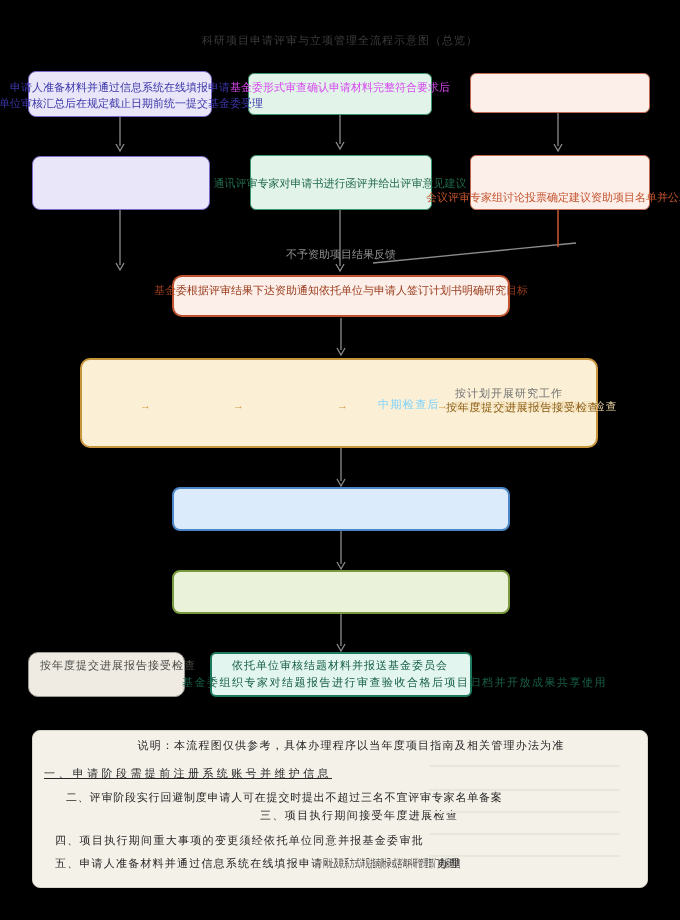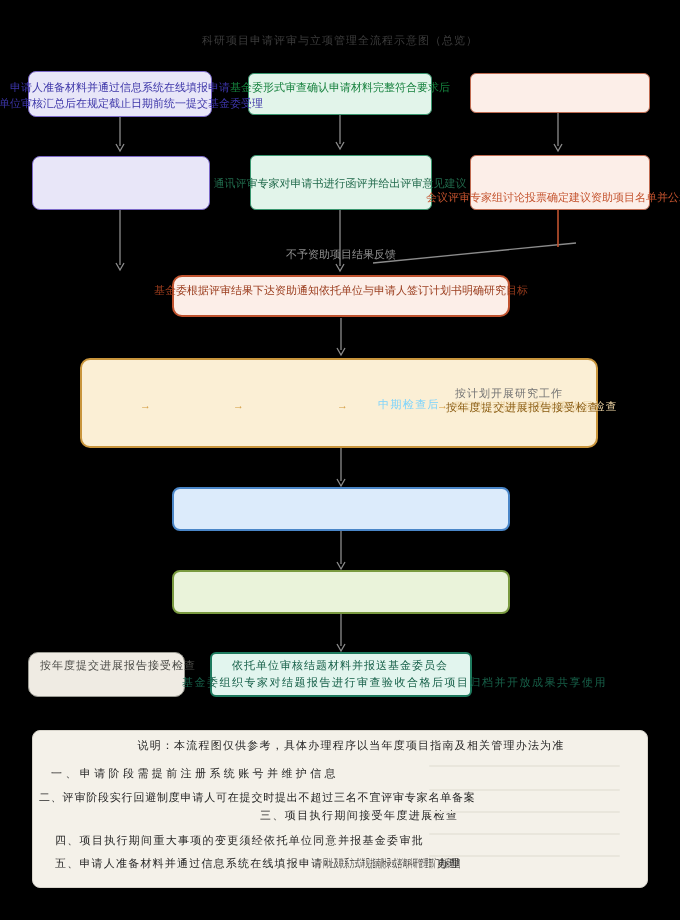--- a/index.html
+++ b/index.html
@@ -55,21 +55,21 @@
   </svg>
 
   <div class="t c" style="left:340px;top:32px;color:#3c3c3c;letter-spacing:1px;">科研项目申请评审与立项管理全流程示意图（总览）</div>
 
   <div class="node purple" style="left:28px;top:71px;width:184px;height:46px;"></div>
   <div class="node mint" style="left:248px;top:73px;width:184px;height:42px;"></div>
   <div class="node pink" style="left:470px;top:73px;width:180px;height:40px;"></div>
 
   <div class="t c" style="left:120px;top:79px;color:#3c35a8;">申请人准备材料并通过信息系统在线填报申请</div>
   <div class="t c" style="left:120px;top:95px;color:#3c35a8;">依托单位审核汇总后在规定截止日期前统一提交基金委受理</div>
-  <div class="t c" style="left:340px;top:79px;color:#15803d;">基金委形式审查确认申请材料完整符合要求后</div>
+  <div class="t c" style="left:340px;top:79px;color:#d946ef;">基金委形式审查确认申请材料完整符合要求后</div>
 
   <div class="node purple" style="left:32px;top:156px;width:178px;height:54px;"></div>
   <div class="node mint" style="left:250px;top:155px;width:182px;height:55px;"></div>
   <div class="node pink" style="left:470px;top:155px;width:180px;height:55px;"></div>
 
   <div class="t c" style="left:340px;top:175px;color:#20694b;">通讯评审专家对申请书进行函评并给出评审意见建议</div>
   <div class="t c" style="left:558px;top:189px;color:#c4532e;">会议评审专家组讨论投票确定建议资助项目名单并公示</div>
 
   <div class="t c" style="left:341px;top:246px;color:#8f8f8f;">不予资助项目结果反馈</div>
 
@@ -91,22 +91,22 @@
 
   <div class="node beige" style="left:28px;top:652px;width:157px;height:45px;"></div>
   <div class="node teal" style="left:210px;top:652px;width:262px;height:45px;"></div>
 
   <div class="t" style="left:40px;top:657px;color:#4b4b47;letter-spacing:1px;">按年度提交进展报告接受检查</div>
   <div class="t c" style="left:340px;top:657px;color:#176049;letter-spacing:1px;">依托单位审核结题材料并报送基金委员会</div>
   <div class="t" style="left:182px;top:674px;color:#176049;letter-spacing:1.5px;">基金委组织专家对结题报告进行审查验收合格后项目归档并开放成果共享使用</div>
 
   <div class="node notecard" style="left:32px;top:730px;width:616px;height:158px;"></div>
   <div class="t c" style="left:351px;top:737px;color:#262626;letter-spacing:1.2px;">说明：本流程图仅供参考，具体办理程序以当年度项目指南及相关管理办法为准</div>
-  <div class="t" style="left:51px;top:765px;color:#262626;letter-spacing:3.4px;">一、申请阶段需提前注册系统账号并维护信息</div>
-  <div class="t" style="left:39px;top:789px;color:#262626;letter-spacing:0.8px;">二、评审阶段实行回避制度申请人可在提交时提出不超过三名不宜评审专家名单备案</div>
+  <div class="t" style="left:44px;top:765px;color:#262626;letter-spacing:3.4px;text-decoration:underline;">一、申请阶段需提前注册系统账号并维护信息</div>
+  <div class="t" style="left:66px;top:789px;color:#262626;letter-spacing:0.8px;">二、评审阶段实行回避制度申请人可在提交时提出不超过三名不宜评审专家名单备案</div>
   <div class="t" style="left:260px;top:807px;color:#262626;letter-spacing:1.4px;">三、项目执行期间接受年度进展检查</div>
   <div class="t" style="left:55px;top:832px;color:#262626;letter-spacing:1.3px;">四、项目执行期间重大事项的变更须经依托单位同意并报基金委审批</div>
   <div class="t" style="left:55px;top:855px;color:#262626;">
     <span style="letter-spacing:1.2px;">五、申请人准备材料并通过信息系统在线填报申请</span><span class="sq-outer"><span class="sq-inner">网址及联系方式详见指南附录或咨询科研管理部门电话查询</span></span><span>办理</span>
   </div>
   <div class="rule" style="top:765px;"></div>
   <div class="rule" style="top:789px;"></div>
   <div class="rule" style="top:811px;"></div>
   <div class="rule" style="top:833px;"></div>
   <div class="rule" style="top:855px;"></div>

